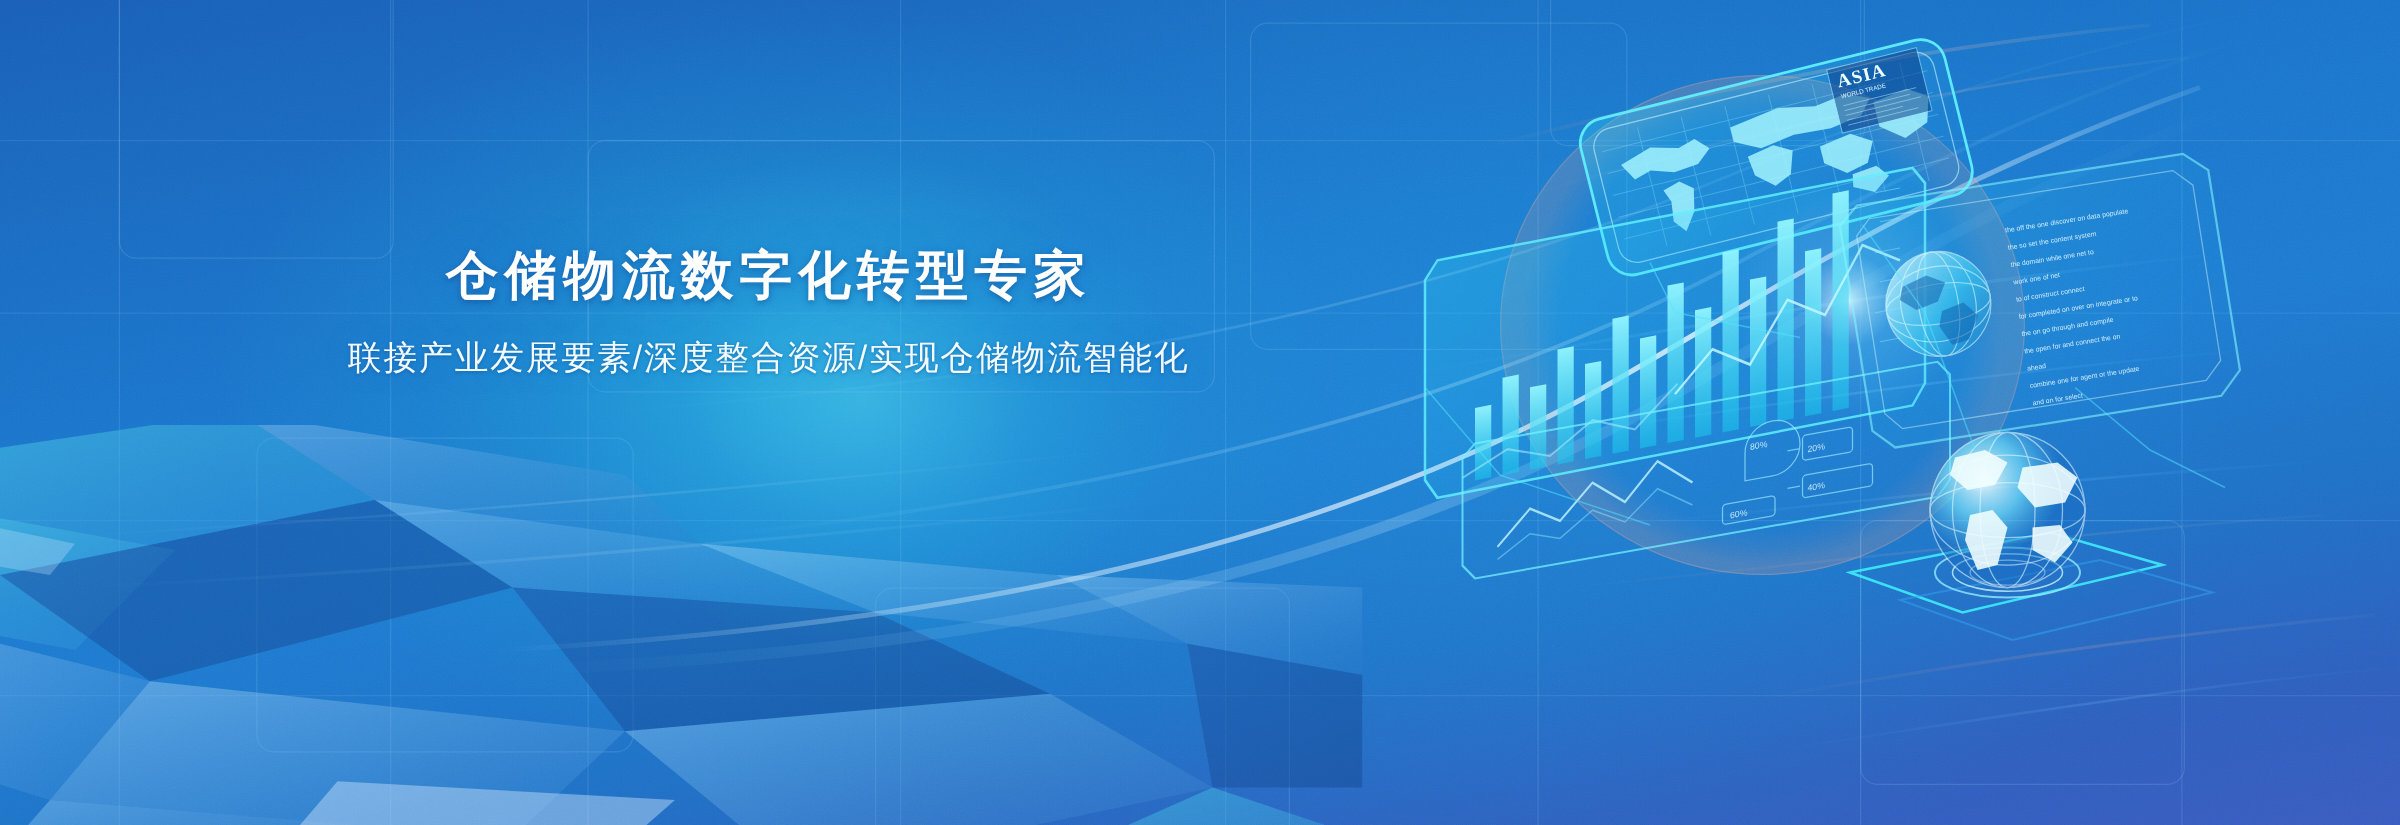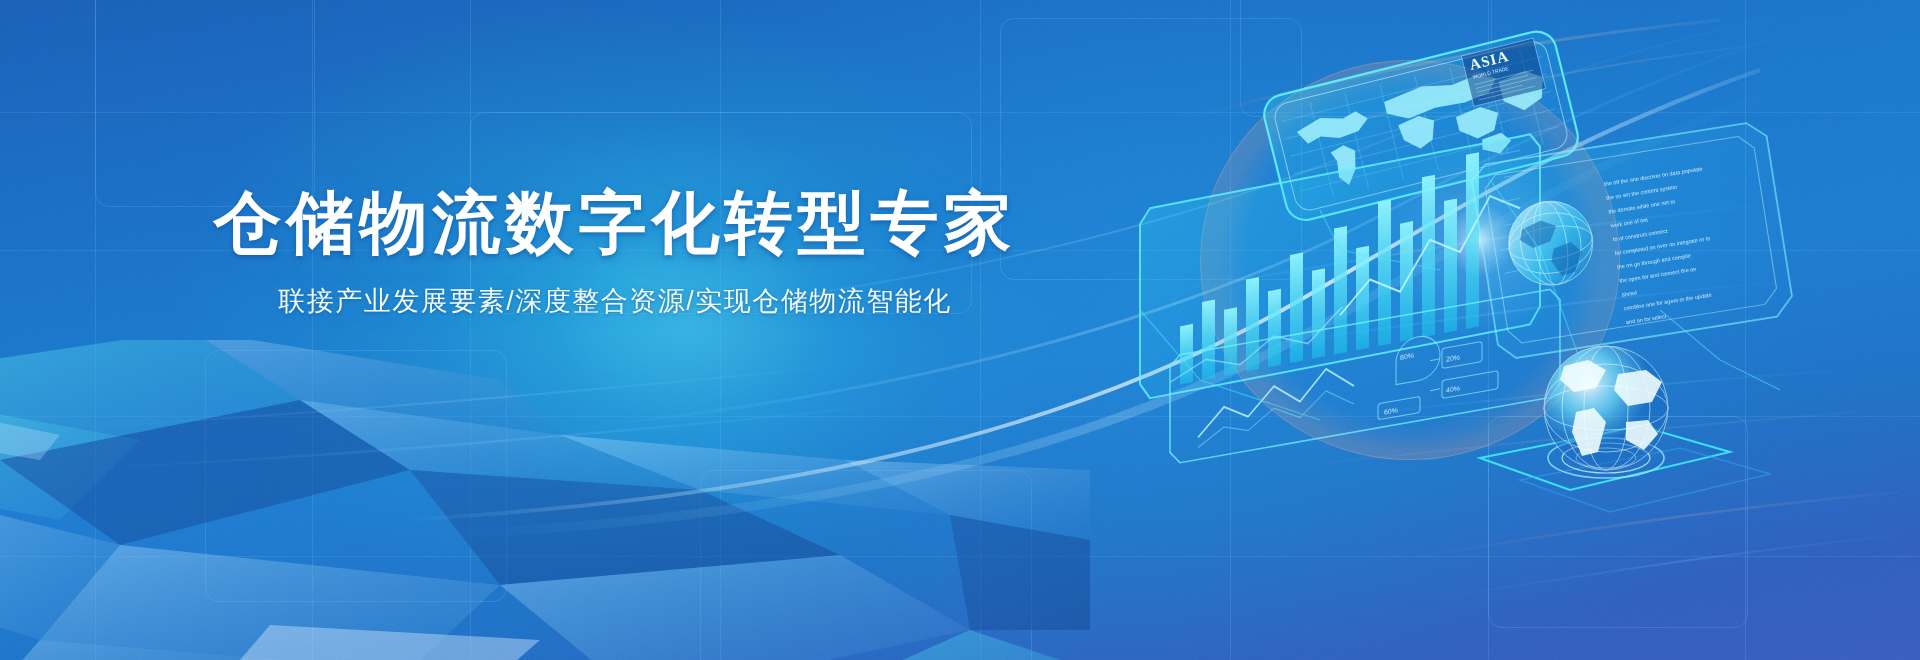--- a/index.html
+++ b/index.html
@@ -47,22 +47,22 @@
     pointer-events:none;
   }
 
   
   .hud{position:absolute;left:1020px;top:60px;width:900px;height:430px;pointer-events:none;}
   .hud svg{width:100%;height:100%;display:block;overflow:visible;}
 
   
   .copy{position:absolute;left:0;top:182px;width:1230px;text-align:center;}
   .headline{
-    margin:4px;
-    font-size:68px;line-height:1.06;font-weight:bold;color:#ffffff;
+    margin:16px;
+    font-size:42px;line-height:1.06;font-weight:bold;color:#ffffff;
     letter-spacing:5px;
     text-shadow:0 0 26px rgba(30,120,210,0.75),0 2px 5px rgba(10,55,120,0.55);
   }
   .subline{
     margin:26px 0 0 0;
     font-size:27px;line-height:1.3;font-weight:normal;color:#f2fbff;
     letter-spacing:1.5px;
     text-shadow:0 0 16px rgba(30,130,215,0.65),0 1px 3px rgba(10,55,120,0.45);
   }
 

